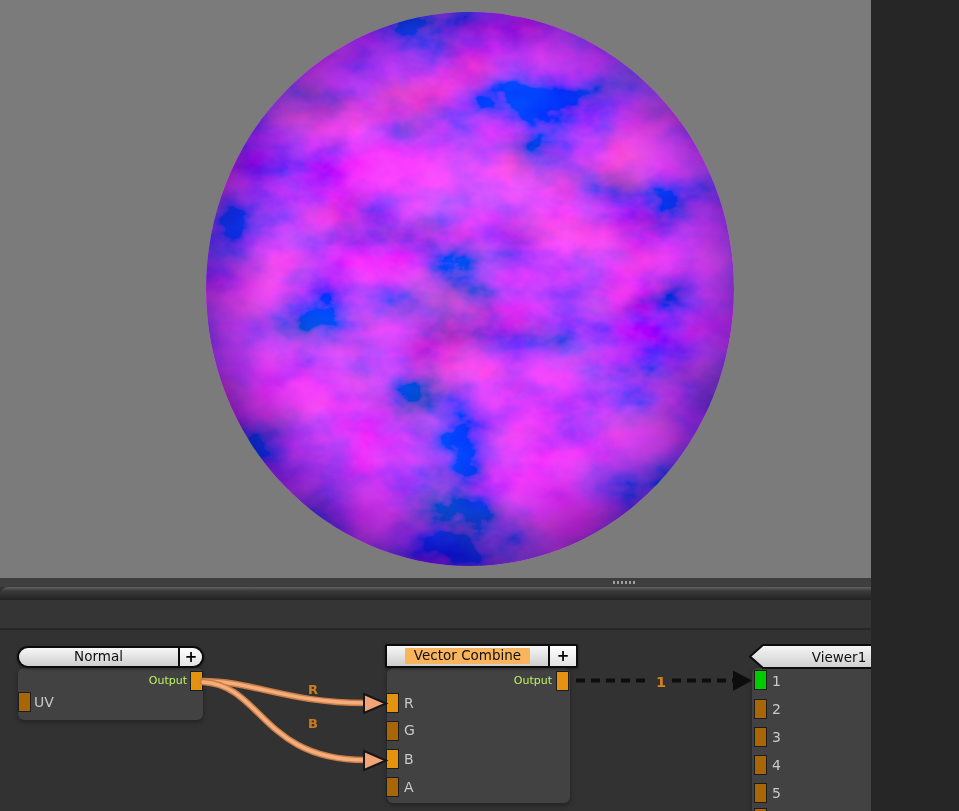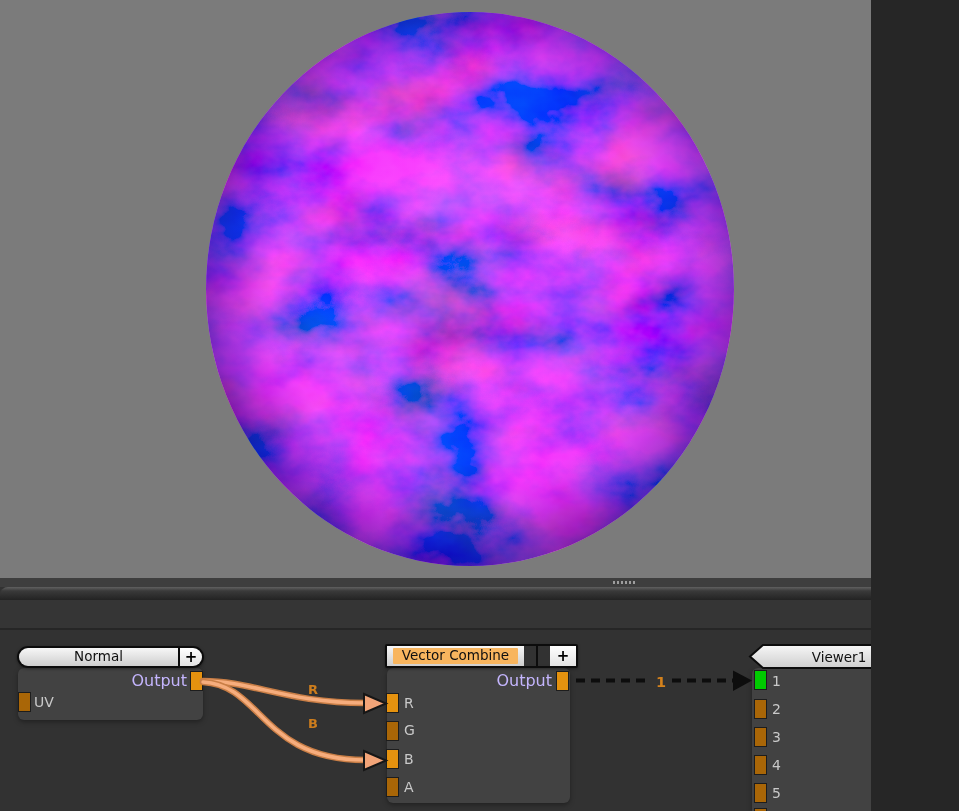--- a/index.html
+++ b/index.html
@@ -48,21 +48,21 @@
   .pill{border-radius:11px;}
   .hl{background:#f8b55e;padding:1px 9px;border-radius:1px;}
 
   .port{position:absolute;width:13px;height:20px;box-sizing:border-box;
         border:1px solid #1d1d1d;cursor:crosshair;}
   .p-on{background:#e5920f;}
   .p-off{background:#a96607;}
   .p-green{background:#00cb00;}
 
   .plabel{position:absolute;color:#c9c9c9;font-size:14px;line-height:16px;}
-  .outlabel{position:absolute;color:#c4b5fd;font-size:16px;line-height:16px;text-align:right;}
+  .outlabel{position:absolute;color:#bef264;font-size:11px;line-height:16px;text-align:right;}
 
   .wires{left:0;top:0;width:959px;height:811px;pointer-events:none;}
 </style>
 </head>
 <body>
 
 <div class="app">
 
   <div class="abs viewport">
     <svg width="959" height="578">
@@ -109,21 +109,21 @@
     <div class="hdr-label">Normal</div>
     <div class="hdr-sep"></div>
     <div class="hdr-plus">+</div>
   </div>
   <div class="outlabel" style="left:60px;top:673px;width:127px;">Output</div>
   <div class="port p-on" style="left:190px;top:671px;"></div>
   <div class="port p-off" style="left:18px;top:692px;"></div>
   <div class="plabel" style="left:34px;top:694px;">UV</div>
 
   <div class="node-body" style="left:387px;top:668px;width:183px;height:135px;"></div>
-  <div class="hdr" style="left:385px;top:644px;width:193px;height:24px;border-radius:2px;gap:12px;">
+  <div class="hdr" style="left:385px;top:644px;width:193px;height:24px;border-radius:2px;">
     <div class="hdr-label">
       <span class="hl">Vector Combine</span>
     </div>
     <div class="hdr-sep"></div>
     <div class="hdr-plus" style="width:26px;">+</div>
   </div>
   <div class="outlabel" style="left:420px;top:673px;width:132px;">Output</div>
   <div class="port p-on" style="left:556px;top:671px;"></div>
   <div class="port p-on" style="left:386px;top:693px;"></div>
   <div class="plabel" style="left:404px;top:695px;">R</div>

